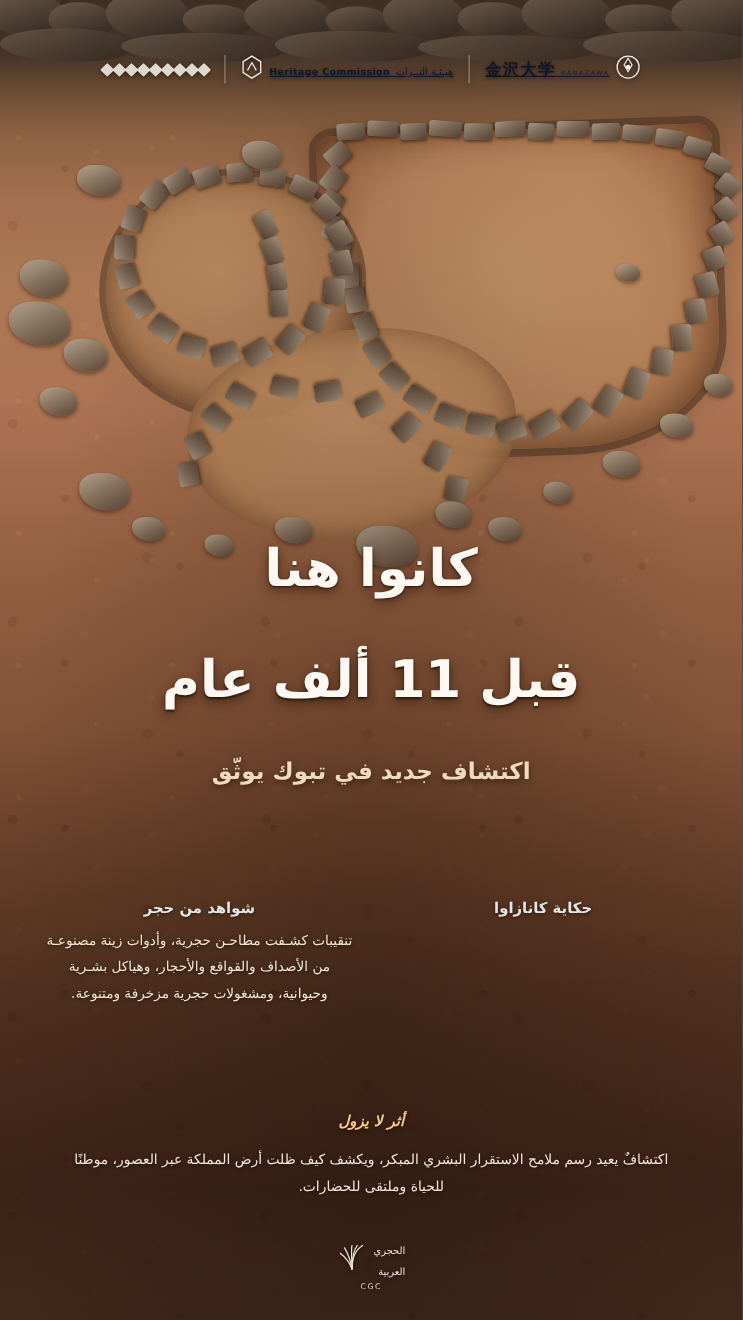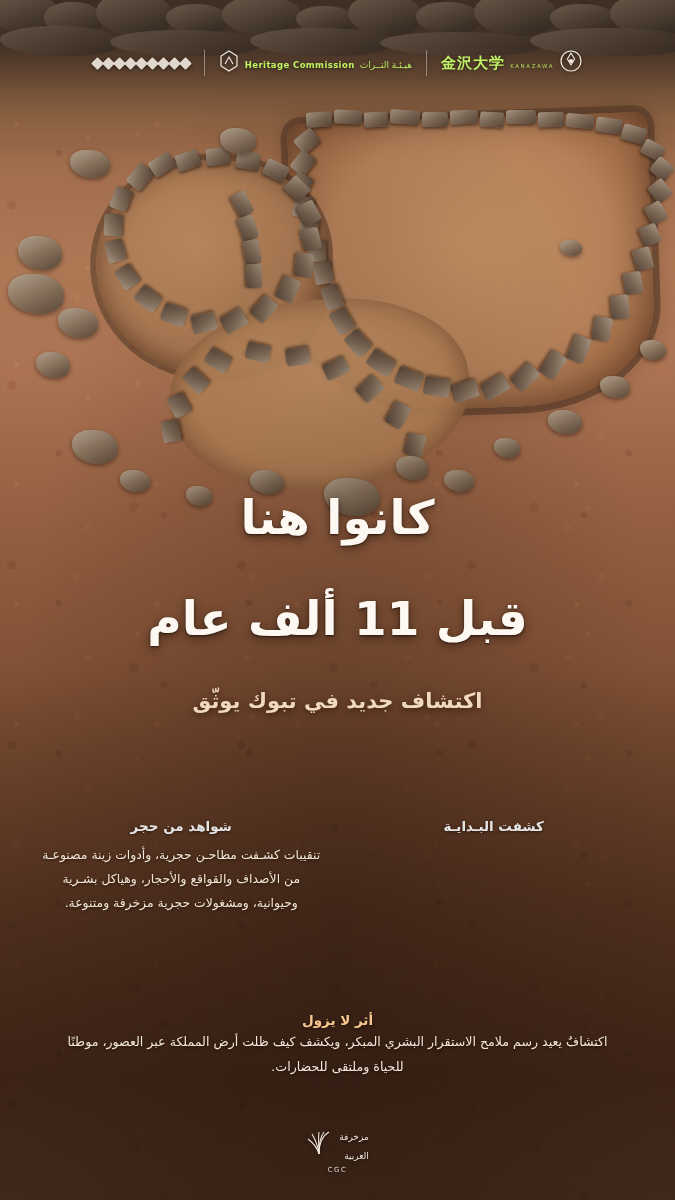--- a/index.html
+++ b/index.html
@@ -136,21 +136,22 @@
     display: flex;
     justify-content: center;
     align-items: center;
     gap: 14px;
     filter: drop-shadow(0 1px 2px rgba(0,0,0,.55));
   }
   .logo-unit {
     display: flex;
     align-items: center;
     gap: 6px;
-    color: #bef264;
+    color: #0f172a;
+    text-decoration: underline;
   }
   .logo-mark { flex: 0 0 auto; }
   .logo-text { line-height: 1.05; }
   .logo-jp-main {
     font-family: "DejaVu Sans", sans-serif;
     font-size: 15px;
     letter-spacing: 1px;
     font-weight: 700;
   }
   .logo-jp-sub {
@@ -260,23 +261,24 @@
     position: absolute;
     top: 1012px;
     left: 56px; right: 56px;
     text-align: center;
     color: #f4e8da;
   }
   .closing h3 {
     font-size: 13.5px;
     font-weight: 700;
     color: #f7c98f;
-    margin-bottom: 2px;
+    margin-bottom: 14px;
     letter-spacing: .6px;
     text-shadow: 0 1px 3px rgba(30,16,8,.7);
+    font-style: italic;
   }
   .closing p {
     font-size: 12.6px;
     line-height: 1.95;
     text-shadow: 0 1px 3px rgba(30,16,8,.72);
   }
 
   
   .footer-logo {
     position: absolute;
@@ -497,37 +499,37 @@
       <div class="l1">كانوا هنا</div>
       <div class="l2">قبل 11 ألف عام</div>
     </div>
 
     <div class="subhead">
       <div>اكتشاف جديد في تبوك يوثّق</div>
     </div>
 
     <div class="cols">
       <div class="col col--right">
-        <h3>كشفت البـدايـة</h3>
+        <h3>حكاية كانازاوا</h3>
       </div>
       <div class="col col--left">
         <h3>شواهد من حجر</h3>
         <p>تنقيبات كشـفت مطاحـن حجرية، وأدوات زينة مصنوعـة من الأصداف والقواقع والأحجار، وهياكل بشـرية وحيوانية، ومشغولات حجرية مزخرفة ومتنوعة.</p>
       </div>
     </div>
 
     <div class="closing">
       <h3>أثر لا يزول</h3>
       <p>اكتشافٌ يعيد رسم ملامح الاستقرار البشري المبكر، ويكشف كيف ظلت أرض المملكة عبر العصور، موطنًا للحياة وملتقى للحضارات.</p>
     </div>
 
     <div class="footer-logo">
       <div class="fl-row">
         <span class="fl-text">
-          <span class="fl-ar">مزخرفة</span><br>
+          <span class="fl-ar">الحجري</span><br>
           <span class="fl-ar">العربية</span>
         </span>
         <span>
           <svg width="26" height="26" viewBox="0 0 26 26" aria-hidden="true">
             <g stroke="#efe5d9" stroke-width="1.1" fill="none">
               <path d="M13 24 C13 14, 16 6, 23 2"></path>
               <path d="M13 24 C13 15, 14 7, 18 2"></path>
               <path d="M13 24 C13 16, 12 8, 13 2"></path>
               <path d="M13 24 C12 16, 9 9, 6 4"></path>
               <path d="M13 24 C11 17, 6 12, 2 9"></path>

